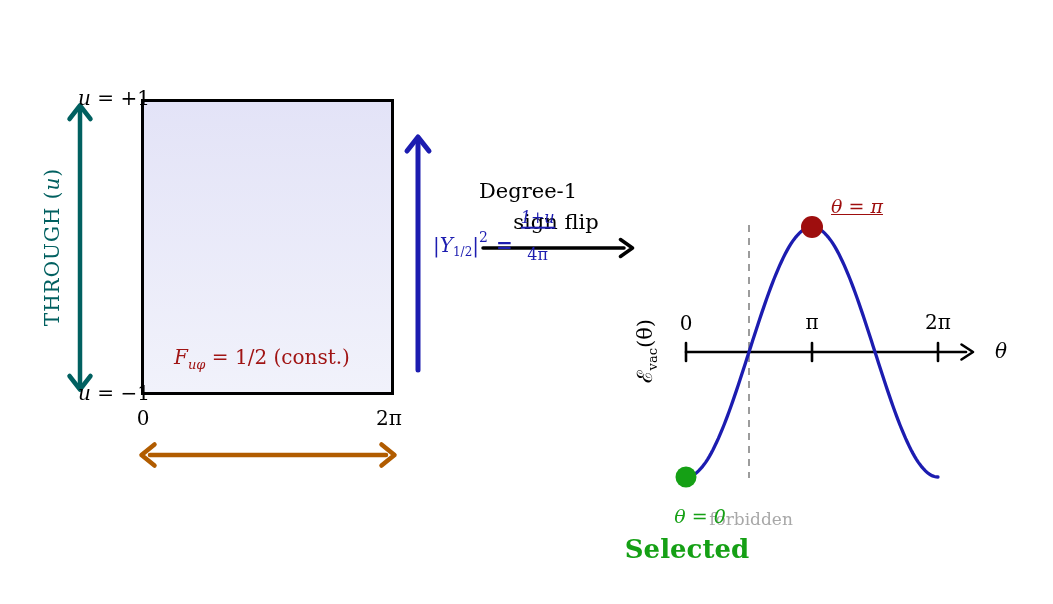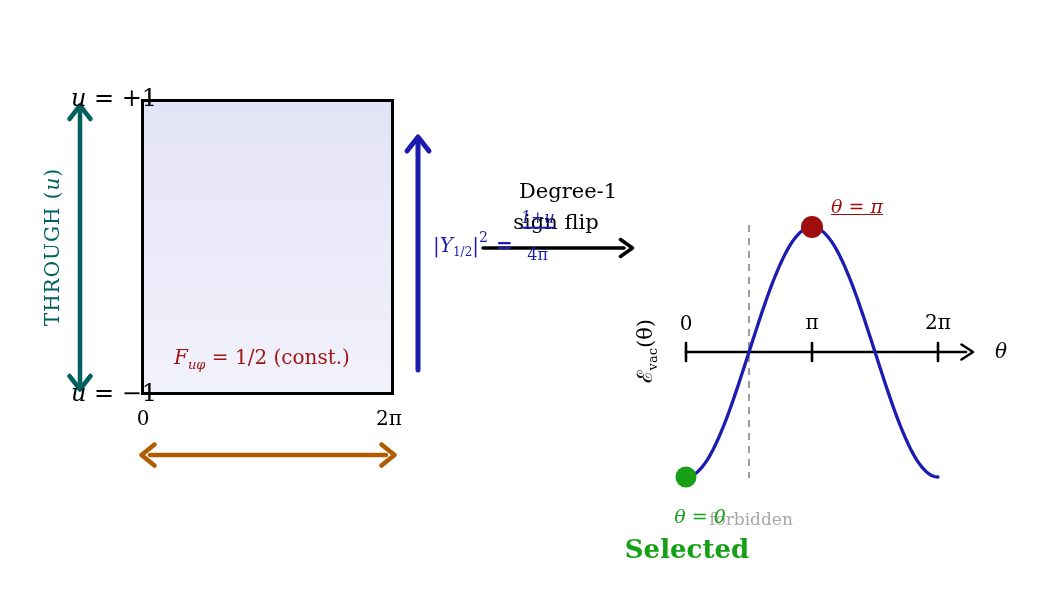--- a/index.html
+++ b/index.html
@@ -13,21 +13,21 @@
   svg.layer { position:absolute; left:0; top:0; z-index:1; pointer-events:none; }
   .txt { z-index:2; }
 
   .polar-rect {
     left:141px; top:99px; width:253px; height:296px;
     border:3px solid #000; box-sizing:border-box;
     background:linear-gradient(180deg, var(--rect-fill-top), var(--rect-fill-bottom));
     z-index:0;
   }
   .title { left:272px; top:58px; font-size:27px; font-weight:bold; }
-  .u-label { font-size:24px; }
+  .u-label { font-size:20px; }
   .mvar { font-style:italic; }
   .through { left:52px; top:247px; color:var(--teal); font-size:20px; letter-spacing:1px; }
   .around  { left:268px; top:478px; color:var(--orange); font-size:20px; letter-spacing:1px; }
   .phi-tick { font-size:20px; }
   .field-label { left:262px; top:351px; color:var(--dark-red); font-size:20px; }
   .field-label sub { font-size:13px; font-style:italic; }
   .caption { font-size:21px; }
   .formula { left:433px; top:248px; transform:translateY(-54%); color:var(--blue);
              font-size:20px; display:flex; align-items:center; white-space:nowrap; }
   .formula .sub { font-size:12px; position:relative; top:7px; }
@@ -109,21 +109,21 @@
 
   <div class="abs ctr txt field-label" style="left: 262px; top: 351px; margin-top: 7px;">
     <span class="mvar">F</span><sub>uφ</sub>
     <span>= 1/2 (const.)</span>
   </div>
 
   <div class="abs ctr txt phi-tick" style="left:143px; top:418px;">0</div>
   <div class="abs ctr txt phi-tick" style="left:389px; top:418px;">2π</div>
 
 
-  <div class="abs ctr txt caption" style="left:568px; top:191px;">Degree-1</div>
+  <div class="abs ctr txt caption" style="left:528px; top:191px;">Degree-1</div>
   <div class="abs ctr txt caption" style="left:556px; top:222px;">sign flip</div>
 
   <div class="abs txt formula" style="left: 433px; top: 248px;">
     <span class="mvar">|Y</span>
       <span class="sub">1/2</span>
       <span>|</span>
       <span class="sup">2</span>
       <span class="eq">=</span>
       <span class="frac">
         <span class="num mvar">1+u</span>

